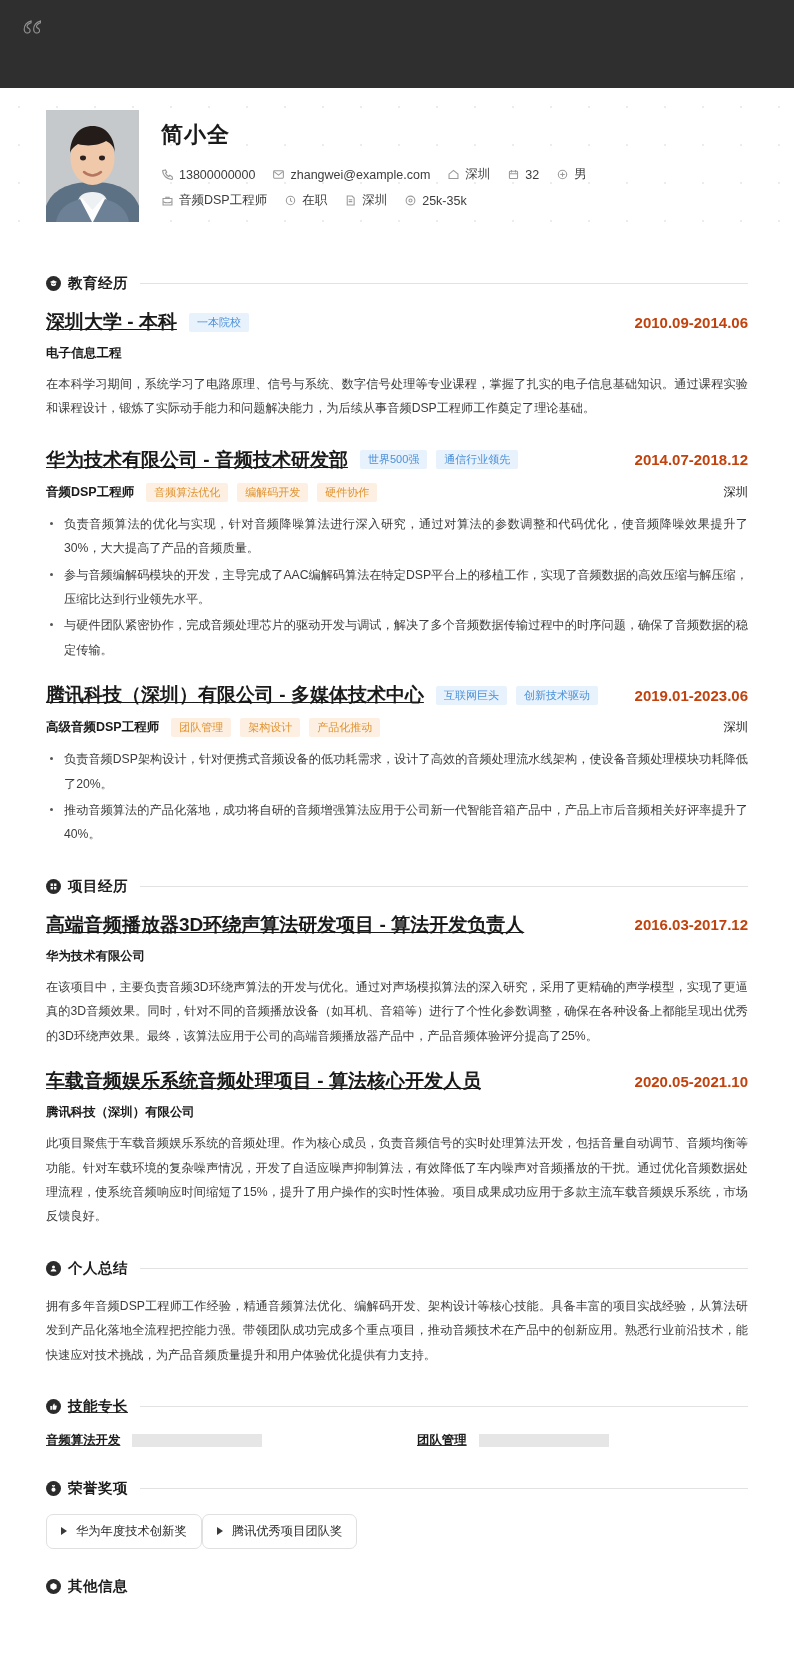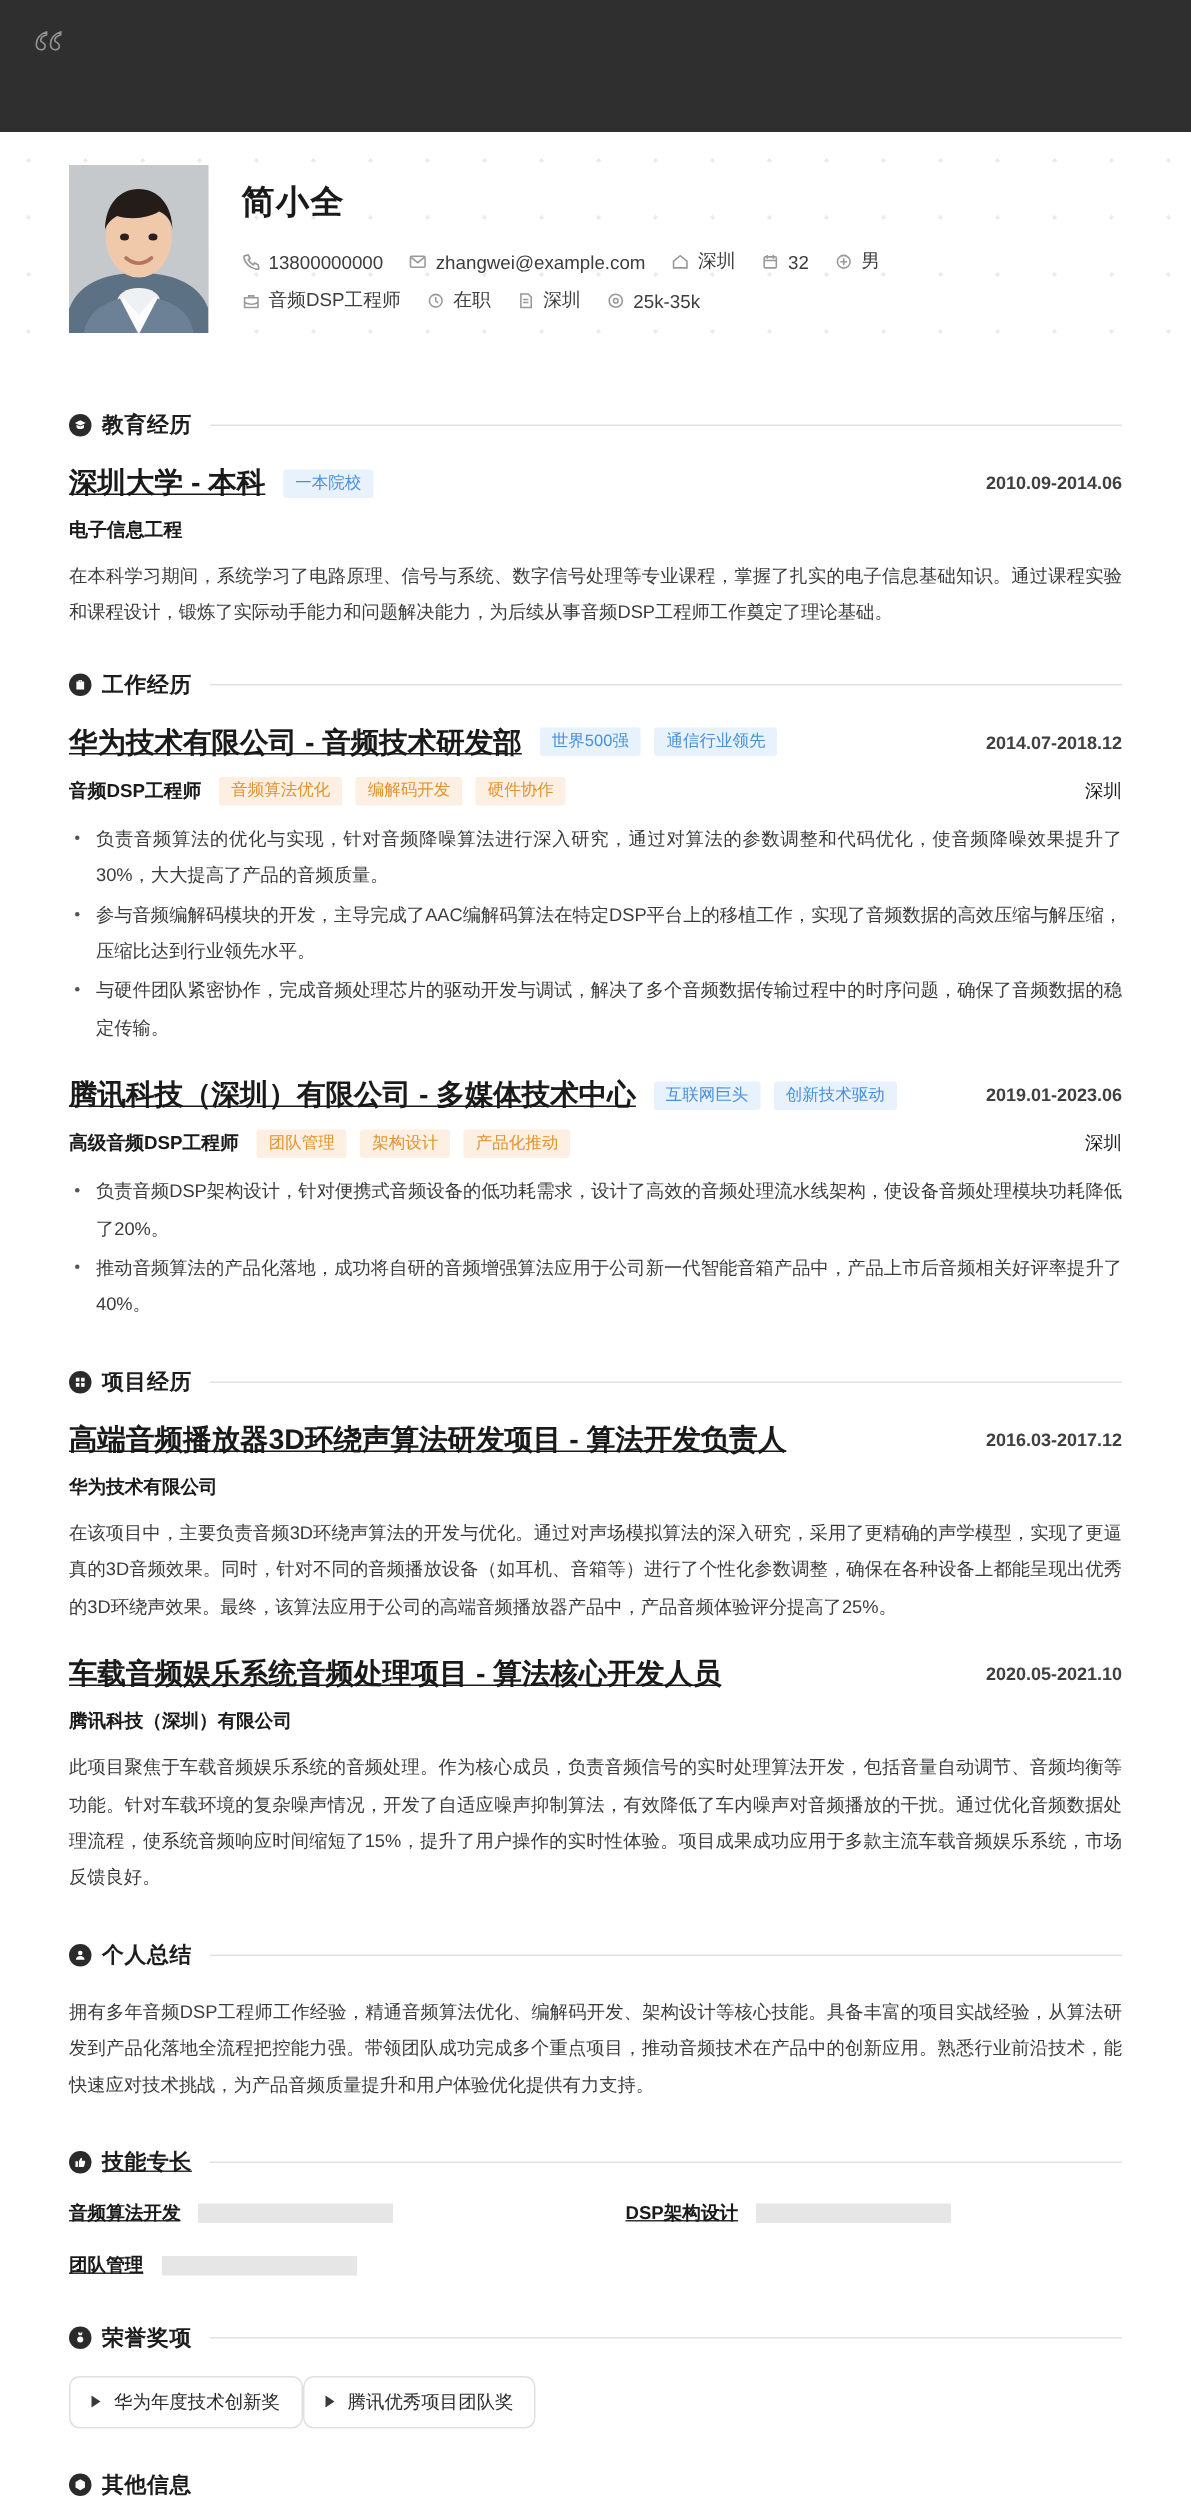--- a/index.html
+++ b/index.html
@@ -124,23 +124,23 @@
     text-decoration: underline;
   }
   .role {
     font-size: 12.5px;
     font-weight: 700;
     color: #1a1a1a;
     margin-right: 12px;
     white-space: nowrap;
   }
   .date {
-    font-size: 12px;
-    font-weight: 700;
-    color: #404040;
+    font-size: 15px;
+    font-weight: 700;
+    color: #c2410c;
     white-space: nowrap;
     flex: 0 0 auto;
     margin-left: 10px;
   }
   .loc {
     font-size: 12.3px;
     color: #1a1a1a;
     white-space: nowrap;
     flex: 0 0 auto;
     margin-left: 10px;
@@ -381,29 +381,20 @@
           <span class="tag tag-blue">一本院校</span>
         </div>
         <span class="date">2010.09-2014.06</span>
       </div>
       <div class="major">电子信息工程</div>
       <div class="desc">在本科学习期间，系统学习了电路原理、信号与系统、数字信号处理等专业课程，掌握了扎实的电子信息基础知识。通过课程实验和课程设计，锻炼了实际动手能力和问题解决能力，为后续从事音频DSP工程师工作奠定了理论基础。</div>
     </div>
   </div>
 
   <div class="section">
-    <div class="sec-head">
-      <span class="sec-badge">
-        <svg viewBox="0 0 16 16" fill="currentColor">
-            <path d="M6 2.4h4v1.6h2.6v9.6H3.4V4H6zM7.2 3.4v.6h1.6v-.6z"></path>
-          </svg>
-      </span>
-      <span class="sec-title">工作经历</span>
-      <span class="sec-rule"></span>
-    </div>
 
     <div class="entry">
       <div class="row">
         <div class="row-left">
           <span class="org">华为技术有限公司 - 音频技术研发部</span>
           <span class="tag tag-blue">世界500强</span>
           <span class="tag tag-blue">通信行业领先</span>
         </div>
         <span class="date">2014.07-2018.12</span>
       </div>
@@ -501,24 +492,20 @@
       </span>
       <span class="sec-title">技能专长</span>
       <span class="sec-rule"></span>
     </div>
     <div class="skills-grid">
       <div class="skill">
         <span class="skill-name">音频算法开发</span>
         <span class="skill-track" style="background: rgb(230, 230, 230);"><span class="skill-fill" style="width: 88%; background: rgb(200, 164, 119);"></span></span>
       </div>
       <div class="skill">
-        <span class="skill-name">DSP架构设计</span>
-        <span class="skill-track" style="background: rgb(230, 230, 230);"><span class="skill-fill" style="width: 82%; background: rgb(200, 164, 119);"></span></span>
-      </div>
-      <div class="skill">
         <span class="skill-name">团队管理</span>
         <span class="skill-track" style="background: rgb(230, 230, 230);"><span class="skill-fill" style="width: 70%; background: rgb(200, 164, 119);"></span></span>
       </div>
     </div>
   </div>
 
   <div class="section" style="margin-top:30px;">
     <div class="sec-head">
       <span class="sec-badge">
         <svg viewBox="0 0 16 16" fill="currentColor">

